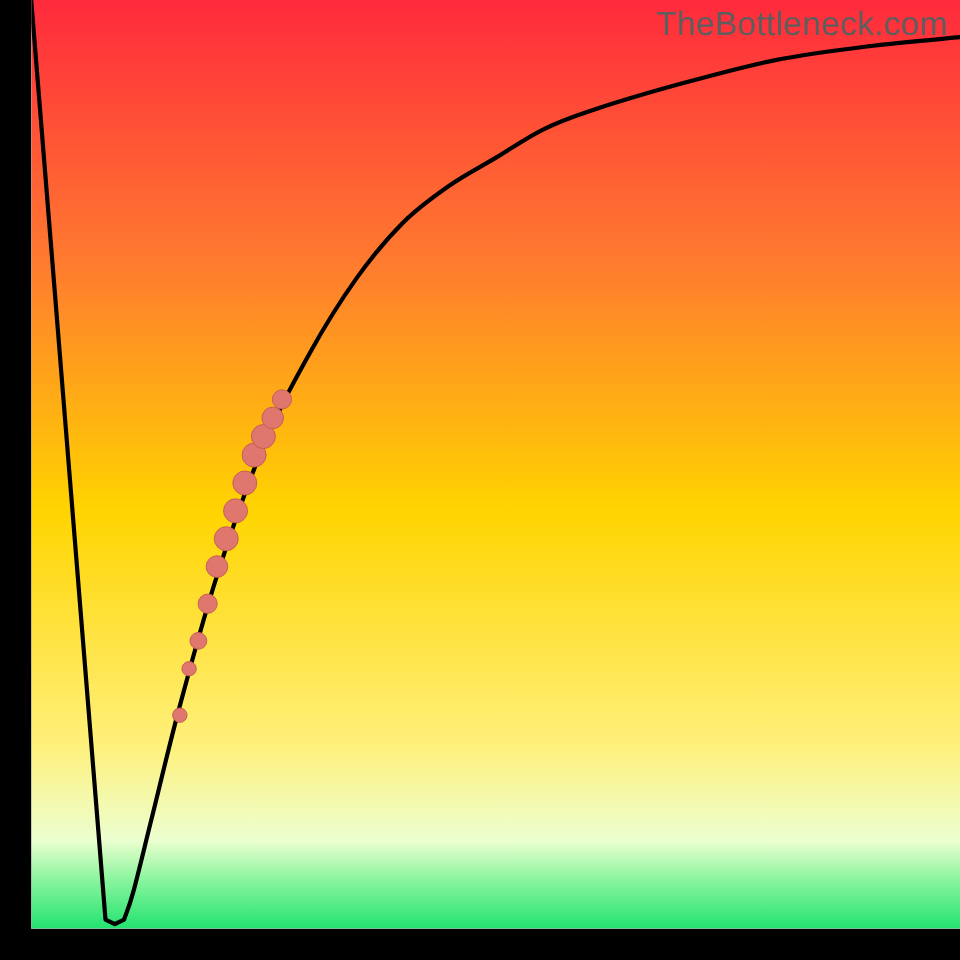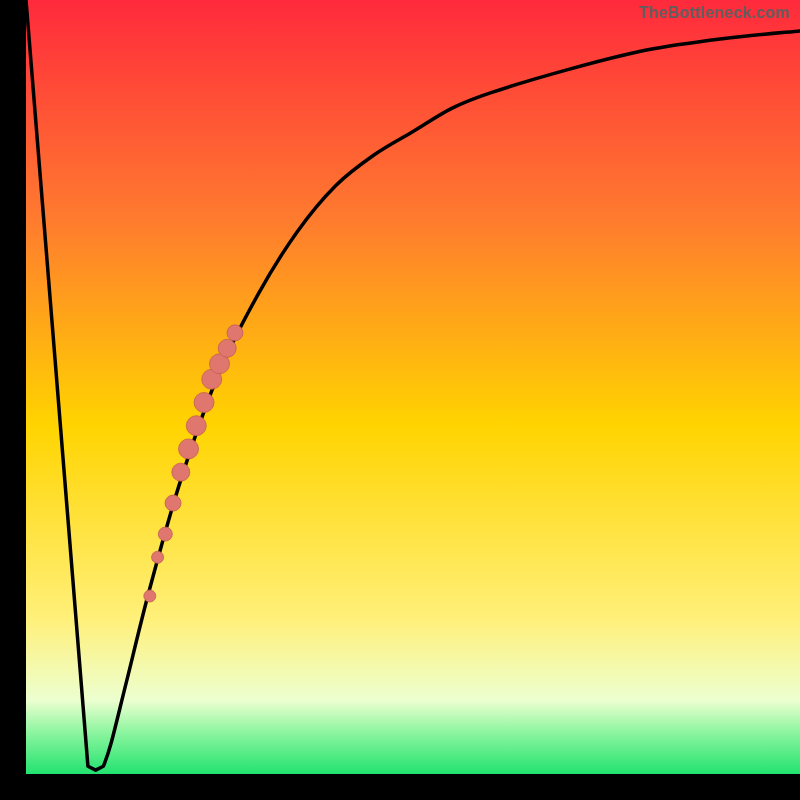--- a/index.html
+++ b/index.html
@@ -7,22 +7,22 @@
   .stage {
     position: relative;
     width: 800px;
     height: 800px;
     font-family: Arial, Helvetica, sans-serif;
   }
   .watermark {
     position: absolute;
     top: 4px;
     right: 10px;
-    font-size: 16px;
-    font-weight: 700;
+    font-size: 28px;
+    font-weight: 400;
     color: #5e5e5e;
     letter-spacing: 0.2px;
     z-index: 10;
     margin-left: 37px;
   }
   .axis-left {
     position: absolute;
     left: 0; top: 0;
     width: 26px; height: 800px;
     background: #000;

